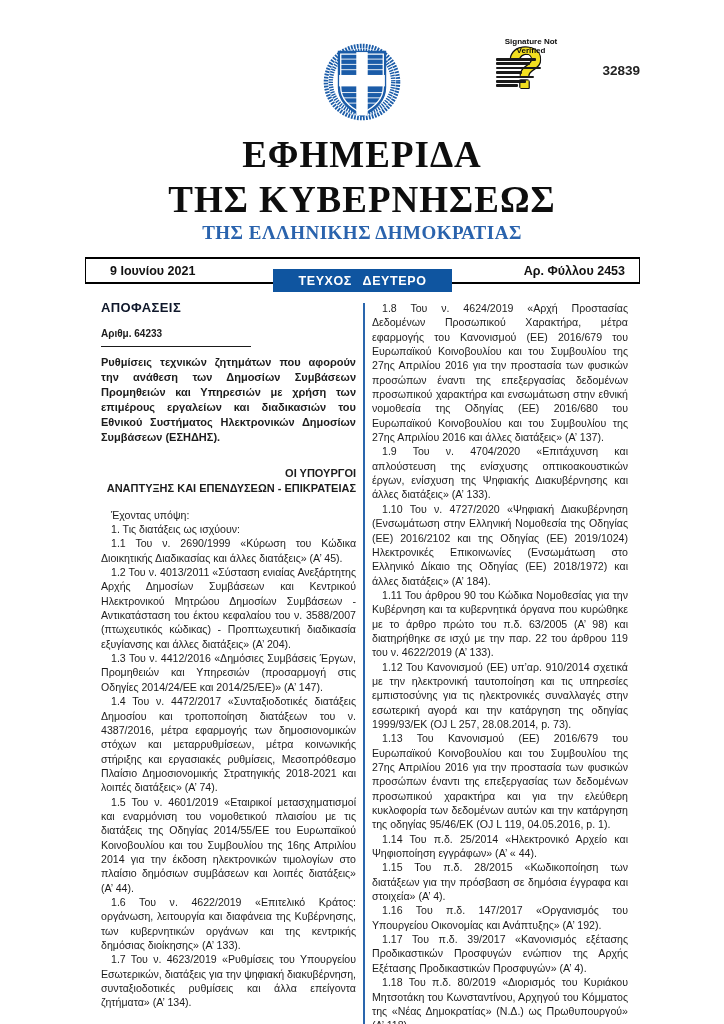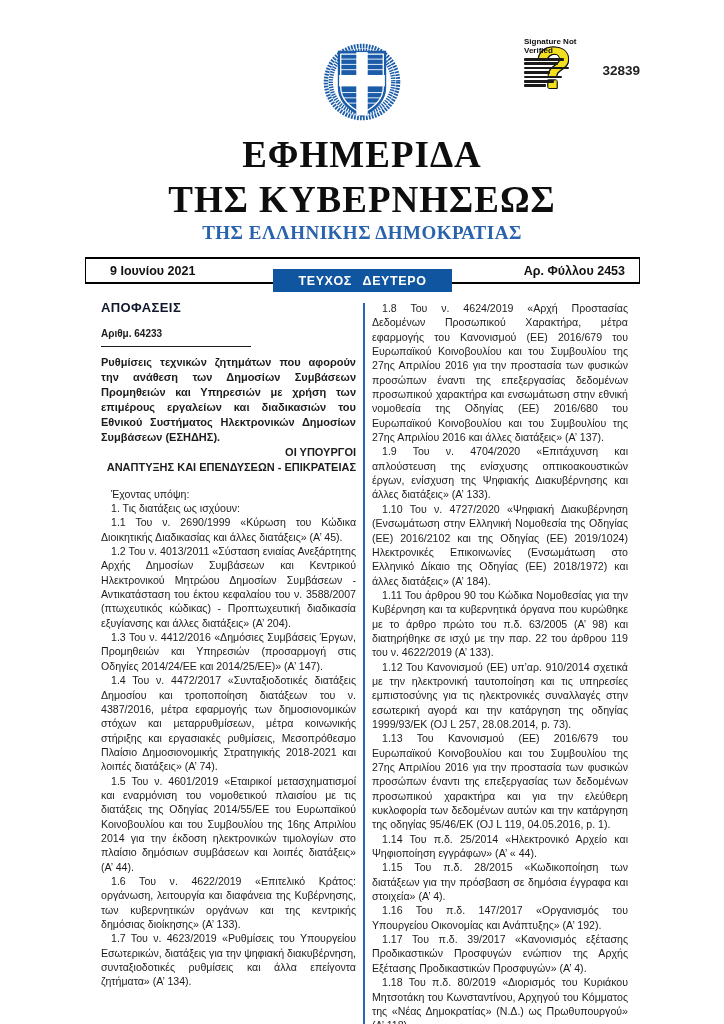--- a/index.html
+++ b/index.html
@@ -6,21 +6,21 @@
   html, body { background: #ffffff; }
   body {
     width: 724px; height: 1024px;
     position: relative;
     font-family: "Liberation Sans", sans-serif;
     color: #1c1c1c;
     overflow: hidden;
   }
 
   
-  .stamp { position: absolute; left: 524px; top: 37px; width: 70px; height: 74px; }
+  .stamp { position: absolute; left: 496px; top: 37px; width: 70px; height: 74px; text-align: center; }
   .qmark {
     position: absolute; left: 12px; top: 2px;
     font-size: 58px; font-weight: bold; line-height: 1;
     color: #f2df20;
     text-shadow: 1px 0 #111, -1px 0 #111, 0 1px #111, 0 -1px #111, 1px 1px #111, -1px -1px #111;
     z-index: 1;
   }
   .stamp-title { position: relative; z-index: 2; font-size: 8px; font-weight: bold; line-height: 9px; color: #0d0d0d; }
   .stamp-fineprint { position: relative; z-index: 2; margin-top: 3px; }
   .stamp-fineprint i { display: block; height: 2.6px; background: #1a1a1a; margin-bottom: 1.8px; border-radius: 1px; }
@@ -79,21 +79,21 @@
   }
   .decision-number {
     display: inline-block;
     font-weight: bold; font-size: 10px;
     padding-bottom: 4px; margin-bottom: 8px;
     border-bottom: 1.4px solid #1a1a1a;
     width: 150px; text-align: left;
   }
   .decision-title {
     font-weight: bold; font-size: 11px; line-height: 15px;
-    margin-bottom: 0;
+    margin-bottom: 21px;
   }
   .ministers { font-weight: bold; font-size: 11px; line-height: 15px; margin-bottom: 12px; text-align: right; }
   .para { text-indent: 10px; }
 </style>
 </head>
 <body>
 
 <div>
 
   <div class="stamp">

